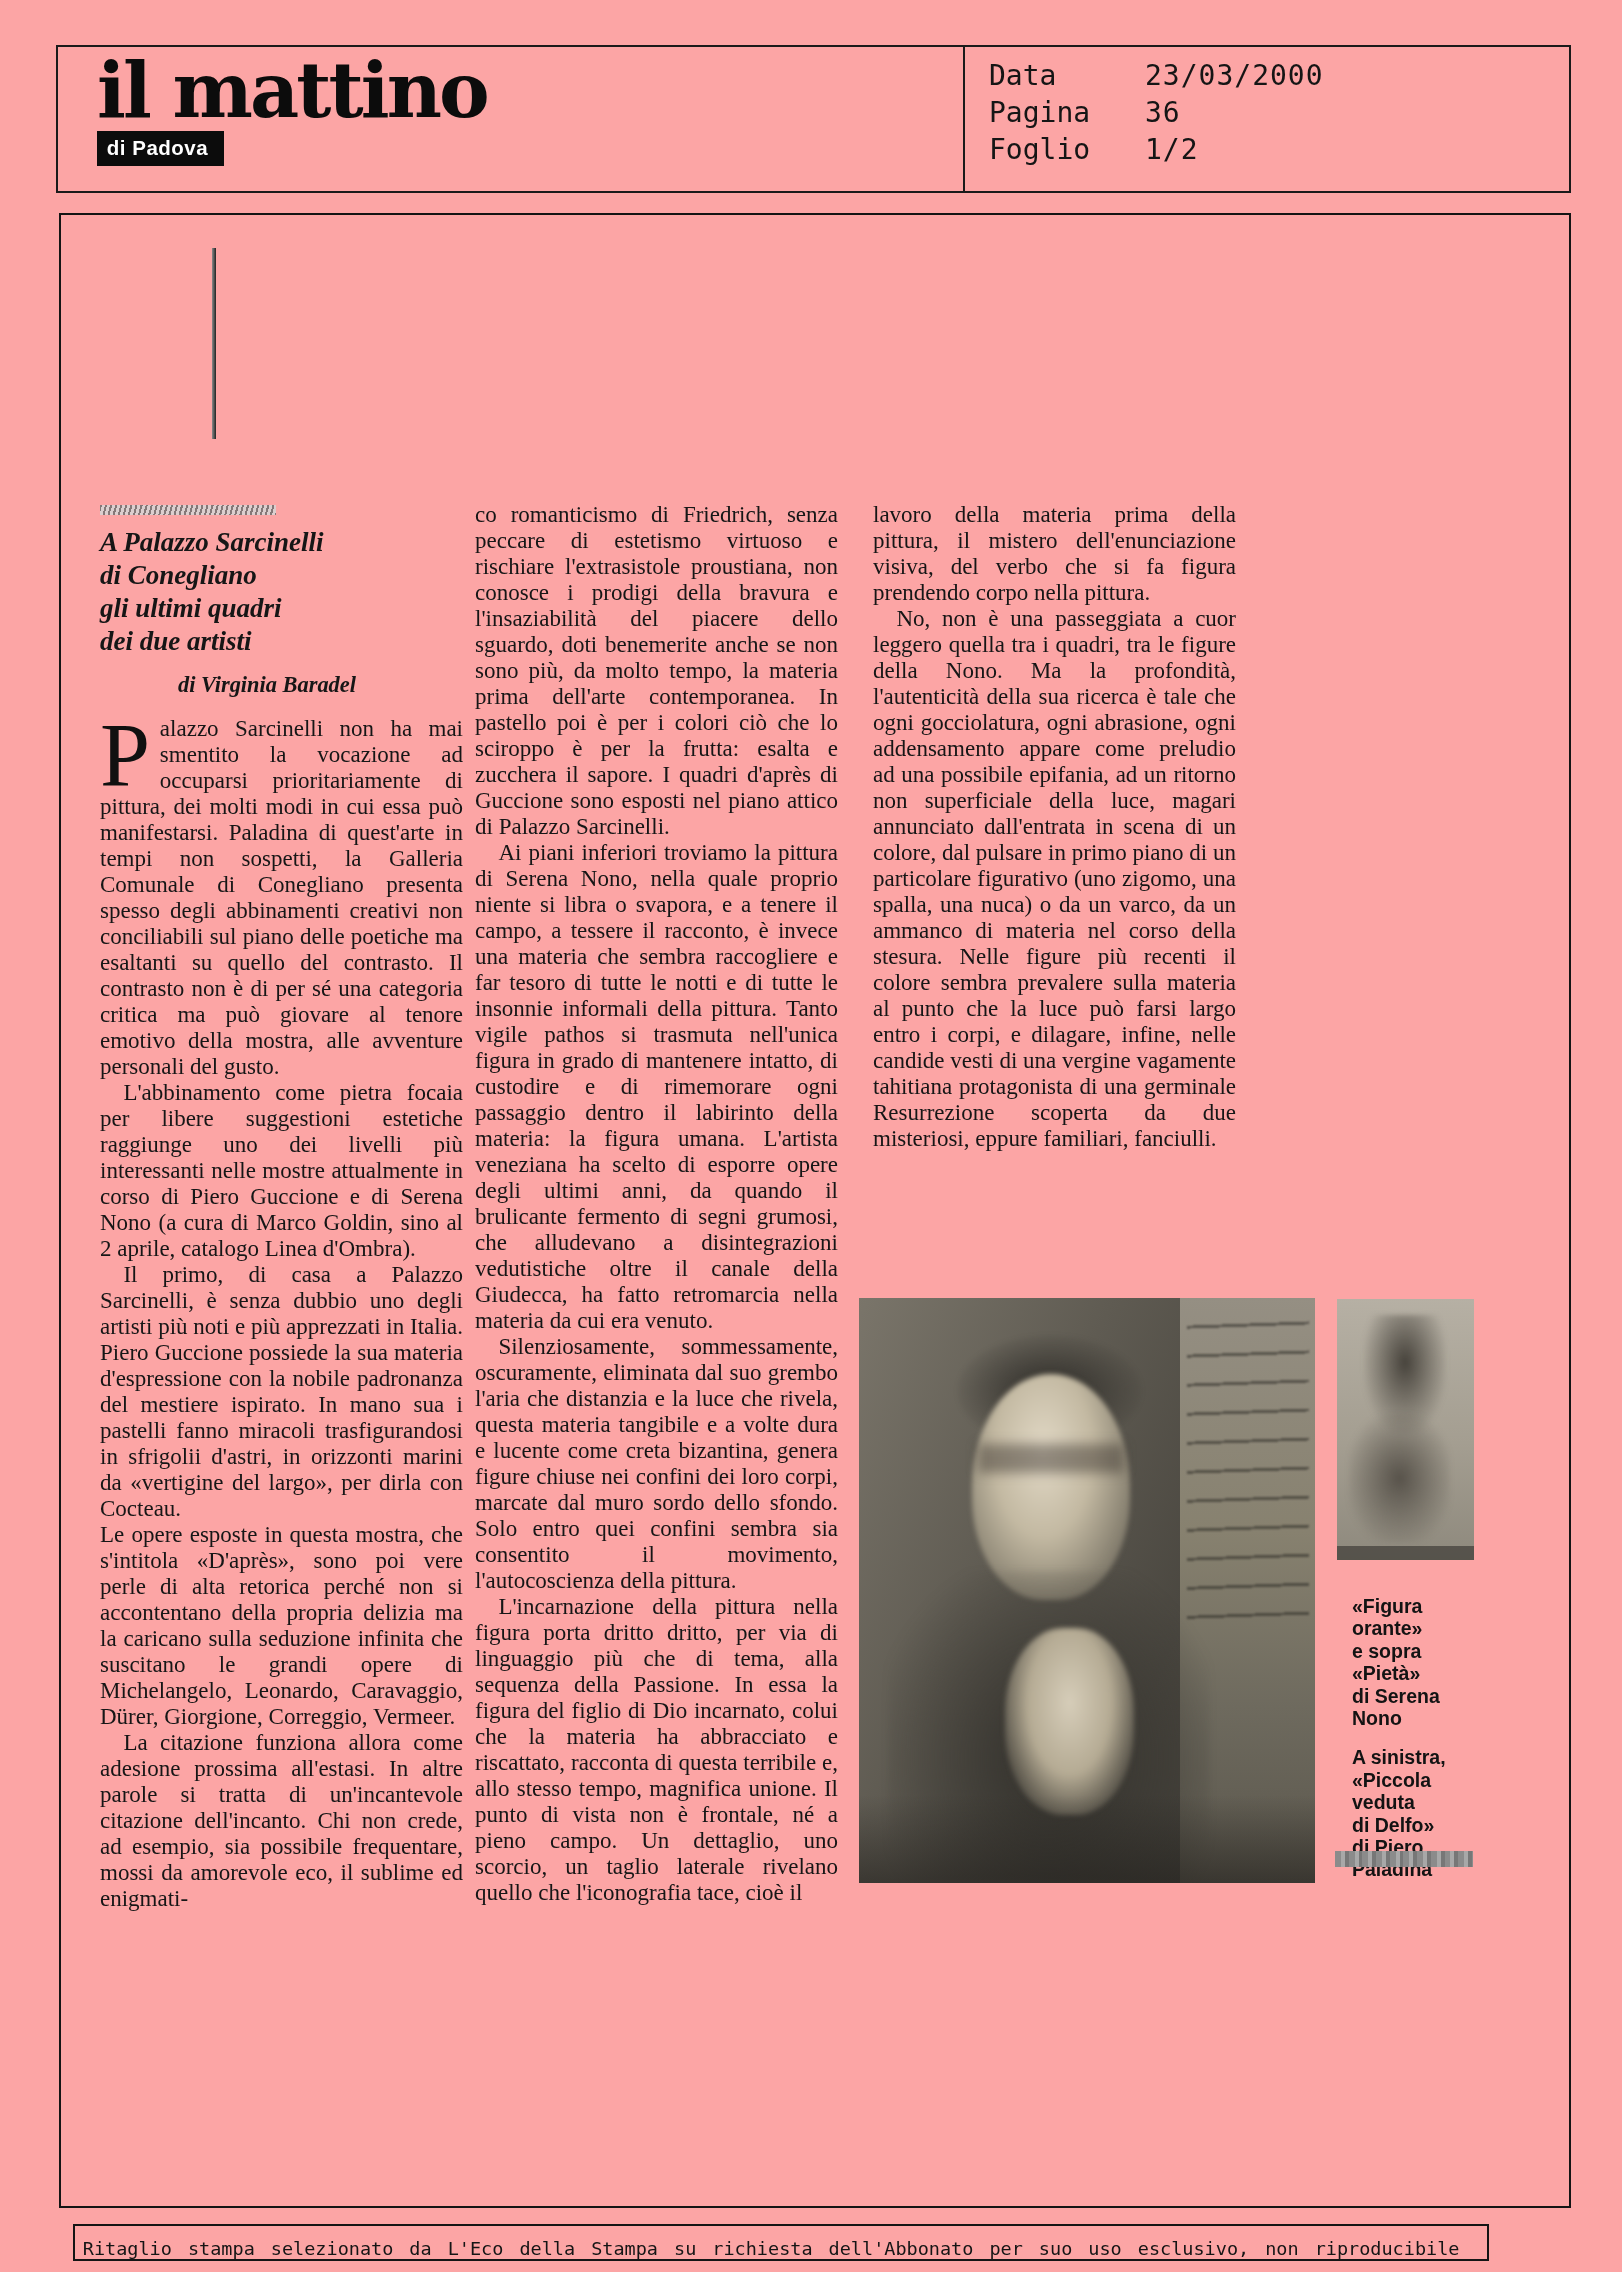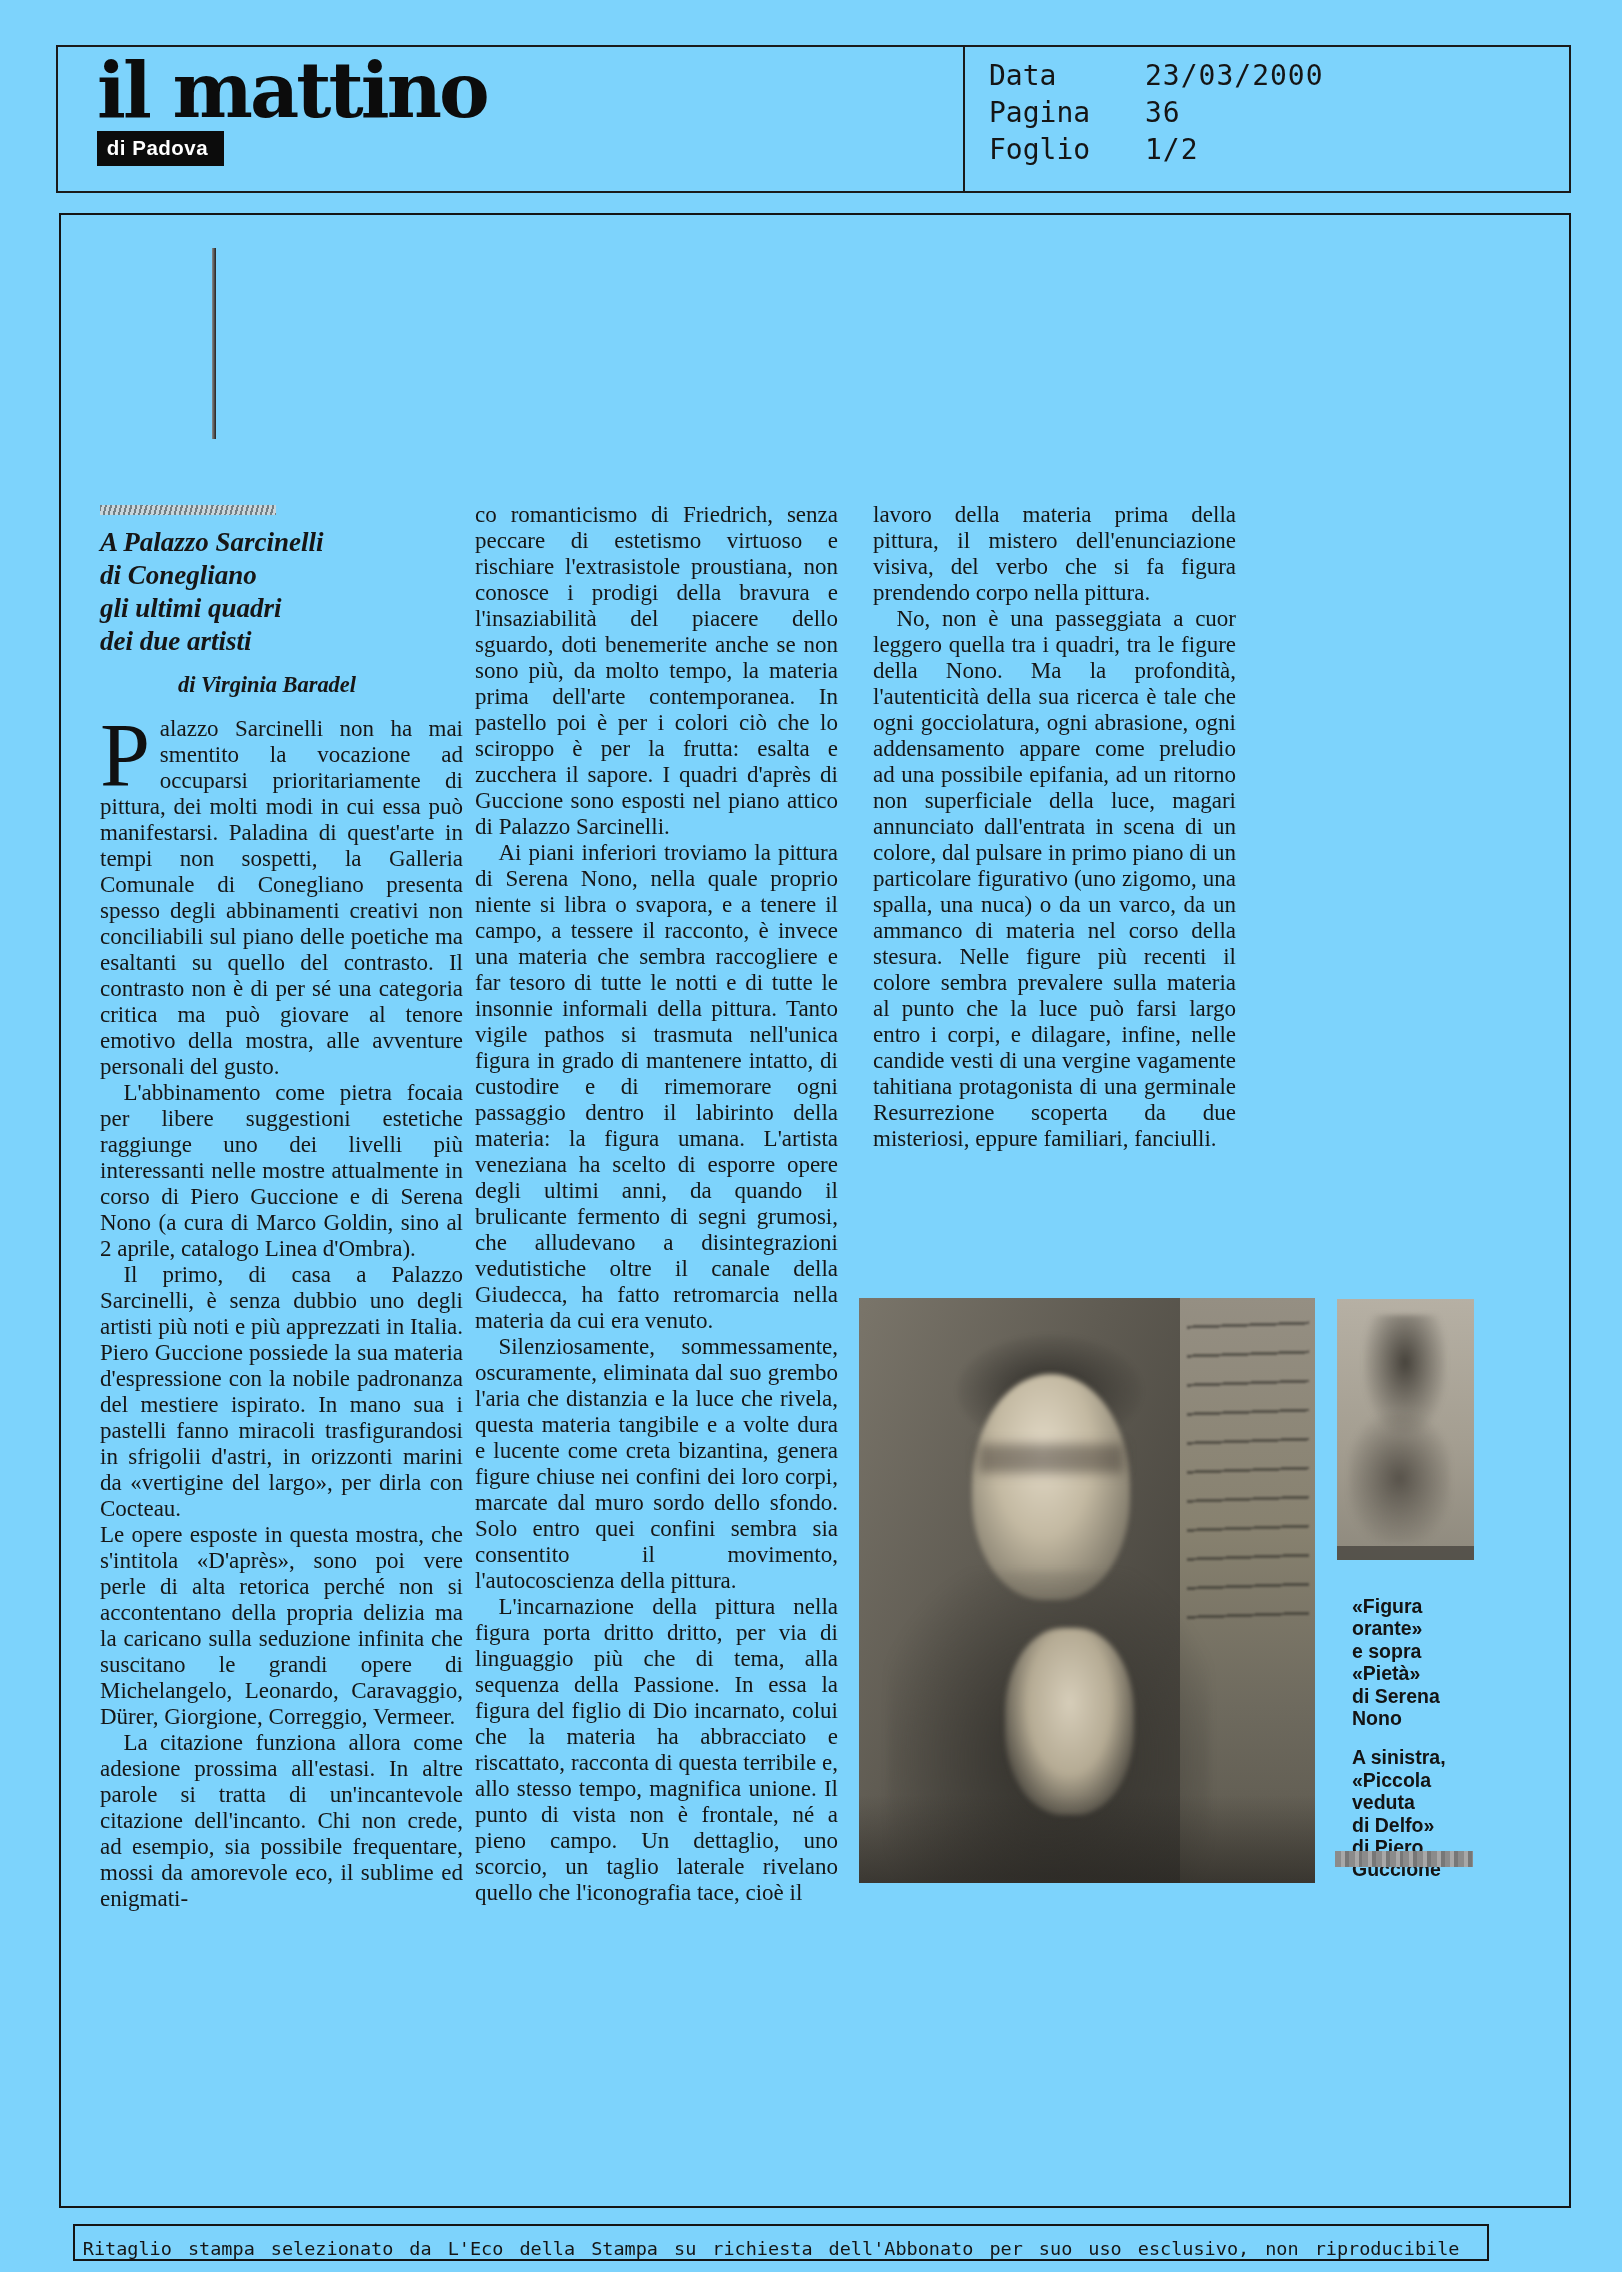--- a/index.html
+++ b/index.html
@@ -1,17 +1,17 @@
 <!DOCTYPE html>
 <html><head>
 <meta charset="utf-8">
 <style>
   html, body { margin:0; padding:0; background:#ffffff; }
   body { width:1623px; height:2272px; font-family:"Liberation Serif", serif; color:#141414; }
-  .page { position:relative; width:1623px; height:2272px; background:#7dd3fc; overflow:hidden; }
+  .page { position:relative; width:1623px; height:2272px; background:#fca5a5; overflow:hidden; }
 
   
   .header-box { position:absolute; left:56px; top:45px; width:1515px; height:148px; border:2px solid #1a1a1a; box-sizing:border-box; }
   .header-divider { position:absolute; left:905px; top:0; width:2px; height:100%; background:#1a1a1a; }
   .logo { position:absolute; left:39px; top:5.9px; }
   .logo-title { font-family:"DejaVu Serif", serif; font-weight:700; font-size:76px; line-height:1; letter-spacing:-2.9px; color:#0c0c0c; }
   .logo-sub { display:inline-block; background:#0c0c0c; color:#ffffff; font-family:"Liberation Sans", sans-serif; font-weight:700; font-size:20.5px; padding:4.9px 15.6px 5.9px 9.8px; margin-top:2px; letter-spacing:0.5px; }
   .meta { position:absolute; left:923px; top:9.8px; font-family:"DejaVu Sans Mono", monospace; font-size:28px; color:#151515; }
   .meta-row { display:flex; height:37px; align-items:center;margin-left:8px; }
   .meta-label { width:156px; }
@@ -154,21 +154,21 @@
 orante»
 e sopra
 «Pietà»
 di Serena
 Nono</p>
       <p>A sinistra,
 «Piccola
 veduta
 di Delfo»
 di Piero
-Guccione</p>
+Paladina</p>
     </div>
     <div class="caption-strip"></div>
 
   </div>
 
   <div class="footer-box">
     <span>Ritaglio stampa selezionato da L'Eco della Stampa su richiesta dell'Abbonato per suo uso esclusivo, non riproducibile</span>
   </div>
 
 </div>

